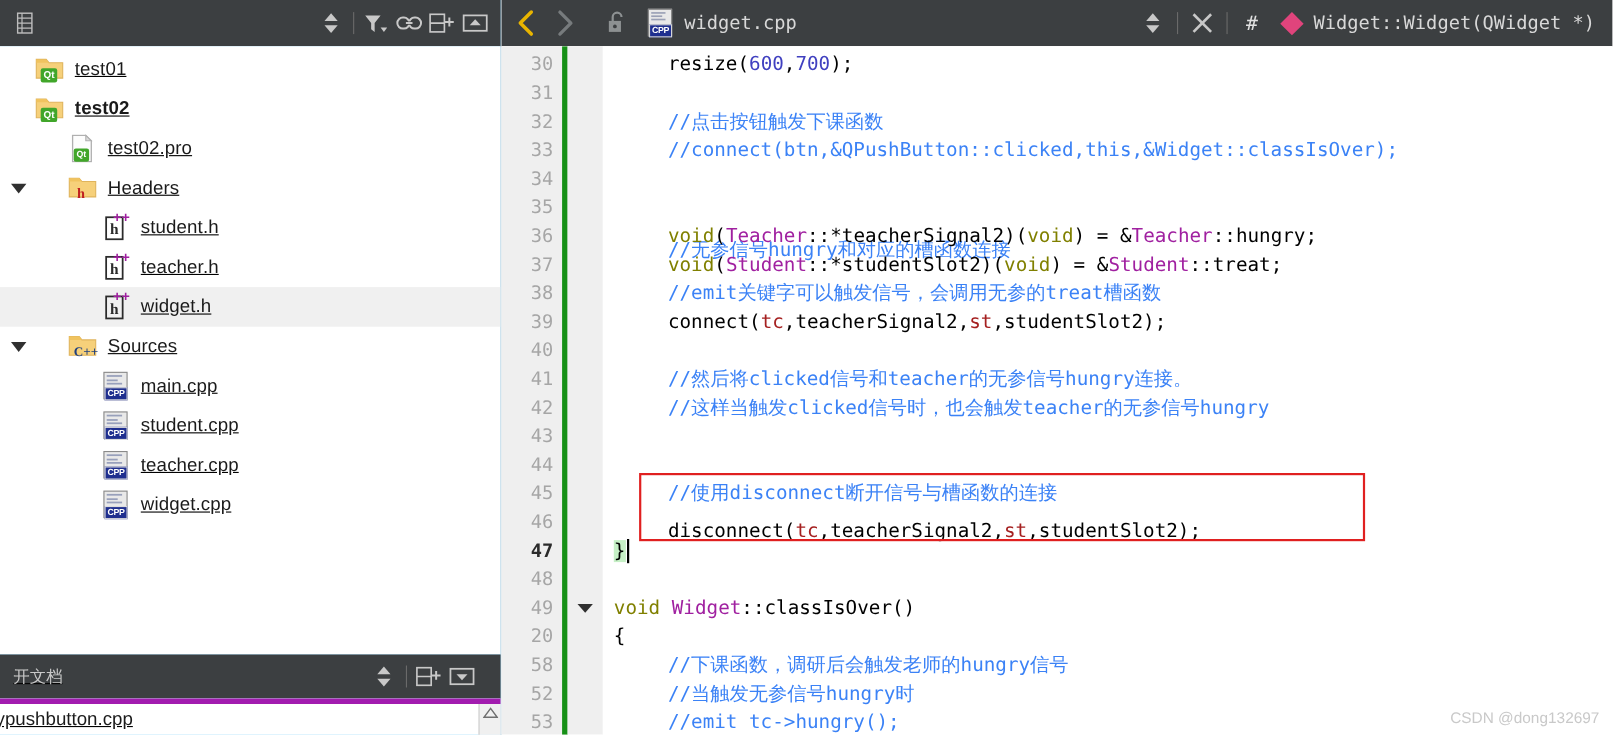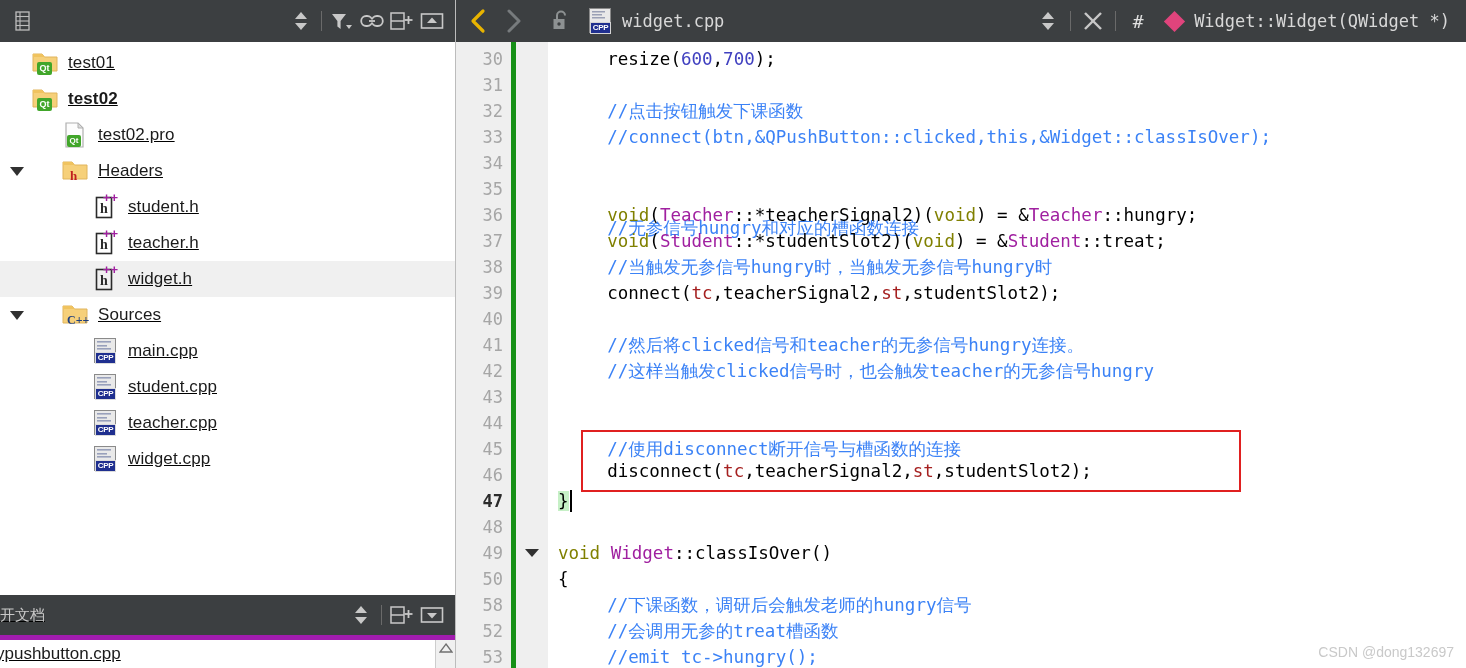--- a/index.html
+++ b/index.html
@@ -65,21 +65,21 @@
     margin-right: 8px;
   }
   .tw-label { font-size: 17px; letter-spacing: 0.1px; }
   .tw-label.bold { font-weight: bold; }
 
   
   #open-docs-bar {
     flex: 0 0 40px; height: 40px;
     background: #3c3f41;
     display: flex; align-items: center;
-    padding: 0 8px;
+    padding: 0 20px;
     color: #c8c8c8;
     font-size: 15px;
   }
   #open-docs-bar .odb-title {
     margin-left: -8px;
     white-space: nowrap;
     overflow: hidden;
   }
   #open-docs-list {
     flex: 0 0 33px; height: 33px;
@@ -560,55 +560,55 @@
           <div class="ln" style="top: 264px;">40</div>
           <div class="ln" style="top: 290px;">41</div>
           <div class="ln" style="top: 316px;">42</div>
           <div class="ln" style="top: 342px;">43</div>
           <div class="ln" style="top: 368px;">44</div>
           <div class="ln" style="top: 394px;">45</div>
           <div class="ln" style="top: 420px;">46</div>
           <div class="ln cur" style="top: 446px; text-align: right;">47</div>
           <div class="ln" style="top: 472px;">48</div>
           <div class="ln" style="top: 498px;">49</div>
-          <div class="ln" style="top: 524px;">50</div>
+          <div class="ln" style="top: 524px;">20</div>
           <div class="ln" style="top: 550px;">58</div>
           <div class="ln" style="top: 576px;">52</div>
           <div class="ln" style="top: 602px;">53</div>
         </div>
       <div id="change-bar">
           <div class="green" style="top: 0px; height: 668px;"></div>
         </div>
       <div id="fold-col">
           <div class="fold-tri" style="top: 507px;"></div>
         </div>
       <div id="code-text">
           <div class="cline" style="top: 4px; left: 59.2px;"><span>resize(</span><span class="num">600</span><span>,</span><span class="num">700</span><span>);</span></div>
           <div class="cline" style="top: 30px; left: 10px;"></div>
           <div class="cline" style="top: 56px; left: 59.2px;"><span class="cm">//点击按钮触发下课函数</span></div>
           <div class="cline" style="top: 82px; left: 59.2px;"><span class="cm">//connect(btn,&amp;QPushButton::clicked,this,&amp;Widget::classIsOver);</span></div>
           <div class="cline" style="top: 108px; left: 10px;"></div>
           <div class="cline" style="top: 134px; left: 59.2px; margin-top: 39px;"><span class="cm">//无参信号hungry和对应的槽函数连接</span></div>
           <div class="cline" style="top: 160px; left: 59.2px;"><span class="kw">void</span><span>(</span><span class="cls">Teacher</span><span>::*teacherSignal2)(</span><span class="kw">void</span><span>) = &amp;</span><span class="cls">Teacher</span><span>::hungry;</span></div>
           <div class="cline" style="top: 186px; left: 59.2px;"><span class="kw">void</span><span>(</span><span class="cls">Student</span><span>::*studentSlot2)(</span><span class="kw">void</span><span>) = &amp;</span><span class="cls">Student</span><span>::treat;</span></div>
-          <div class="cline" style="top: 212px; left: 59.2px;"><span class="cm">//当触发无参信号hungry时，当触发无参信号hungry时</span></div>
+          <div class="cline" style="top: 212px; left: 59.2px;"><span class="cm">//emit关键字可以触发信号，会调用无参的treat槽函数</span></div>
           <div class="cline" style="top: 238px; left: 59.2px;"><span>connect(</span><span class="var">tc</span><span>,teacherSignal2,</span><span class="var">st</span><span>,studentSlot2);</span></div>
           <div class="cline" style="top: 264px; left: 10px;"></div>
           <div class="cline" style="top: 290px; left: 59.2px;"><span class="cm">//然后将clicked信号和teacher的无参信号hungry连接。</span></div>
           <div class="cline" style="top: 316px; left: 59.2px;"><span class="cm">//这样当触发clicked信号时，也会触发teacher的无参信号hungry</span></div>
           <div class="cline" style="top: 368px; left: 10px;"></div>
           <div class="cline" style="top: 394px; left: 59.2px;"><span class="cm">//使用disconnect断开信号与槽函数的连接</span></div>
-          <div class="cline" style="top: 416px; left: 59.2px;"><span>disconnect(</span><span class="var">tc</span><span>,teacherSignal2,</span><span class="var">st</span><span>,studentSlot2);</span></div>
+          <div class="cline" style="top: 428px; left: 59.2px;"><span>disconnect(</span><span class="var">tc</span><span>,teacherSignal2,</span><span class="var">st</span><span>,studentSlot2);</span></div>
           <div class="cline" style="top: 446px; left: 10px;"><span class="brace-hl">}</span></div>
           <div id="caret" style="top: 448px; left: 22px; height: 22px;"></div>
           <div class="cline" style="top: 472px; left: 10px;"></div>
           <div class="cline" style="top: 498px; left: 10px;"><span class="kw">void</span><span> </span><span class="cls">Widget</span><span>::classIsOver()</span></div>
           <div class="cline" style="top: 524px; left: 10px;"><span>{</span></div>
           <div class="cline" style="top: 550px; left: 59.2px;"><span class="cm">//下课函数，调研后会触发老师的hungry信号</span></div>
-          <div class="cline" style="top: 576px; left: 59.2px;"><span class="cm">//会调用无参的treat槽函数</span></div>
+          <div class="cline" style="top: 576px; left: 59.2px;"><span class="cm">//当触发无参信号hungry时</span></div>
           <div class="cline" style="top: 602px; left: 59.2px;"><span class="cm">//emit tc-&gt;hungry();</span></div>
         </div>
       <div id="red-box" style="border-color: rgb(224, 32, 32); left: 125px; top: 388px; width: 660px; height: 62px;"></div>
     </div>
 
     <div id="watermark">CSDN @dong132697</div>
   </div>
 </div>
 
 </body></html>

